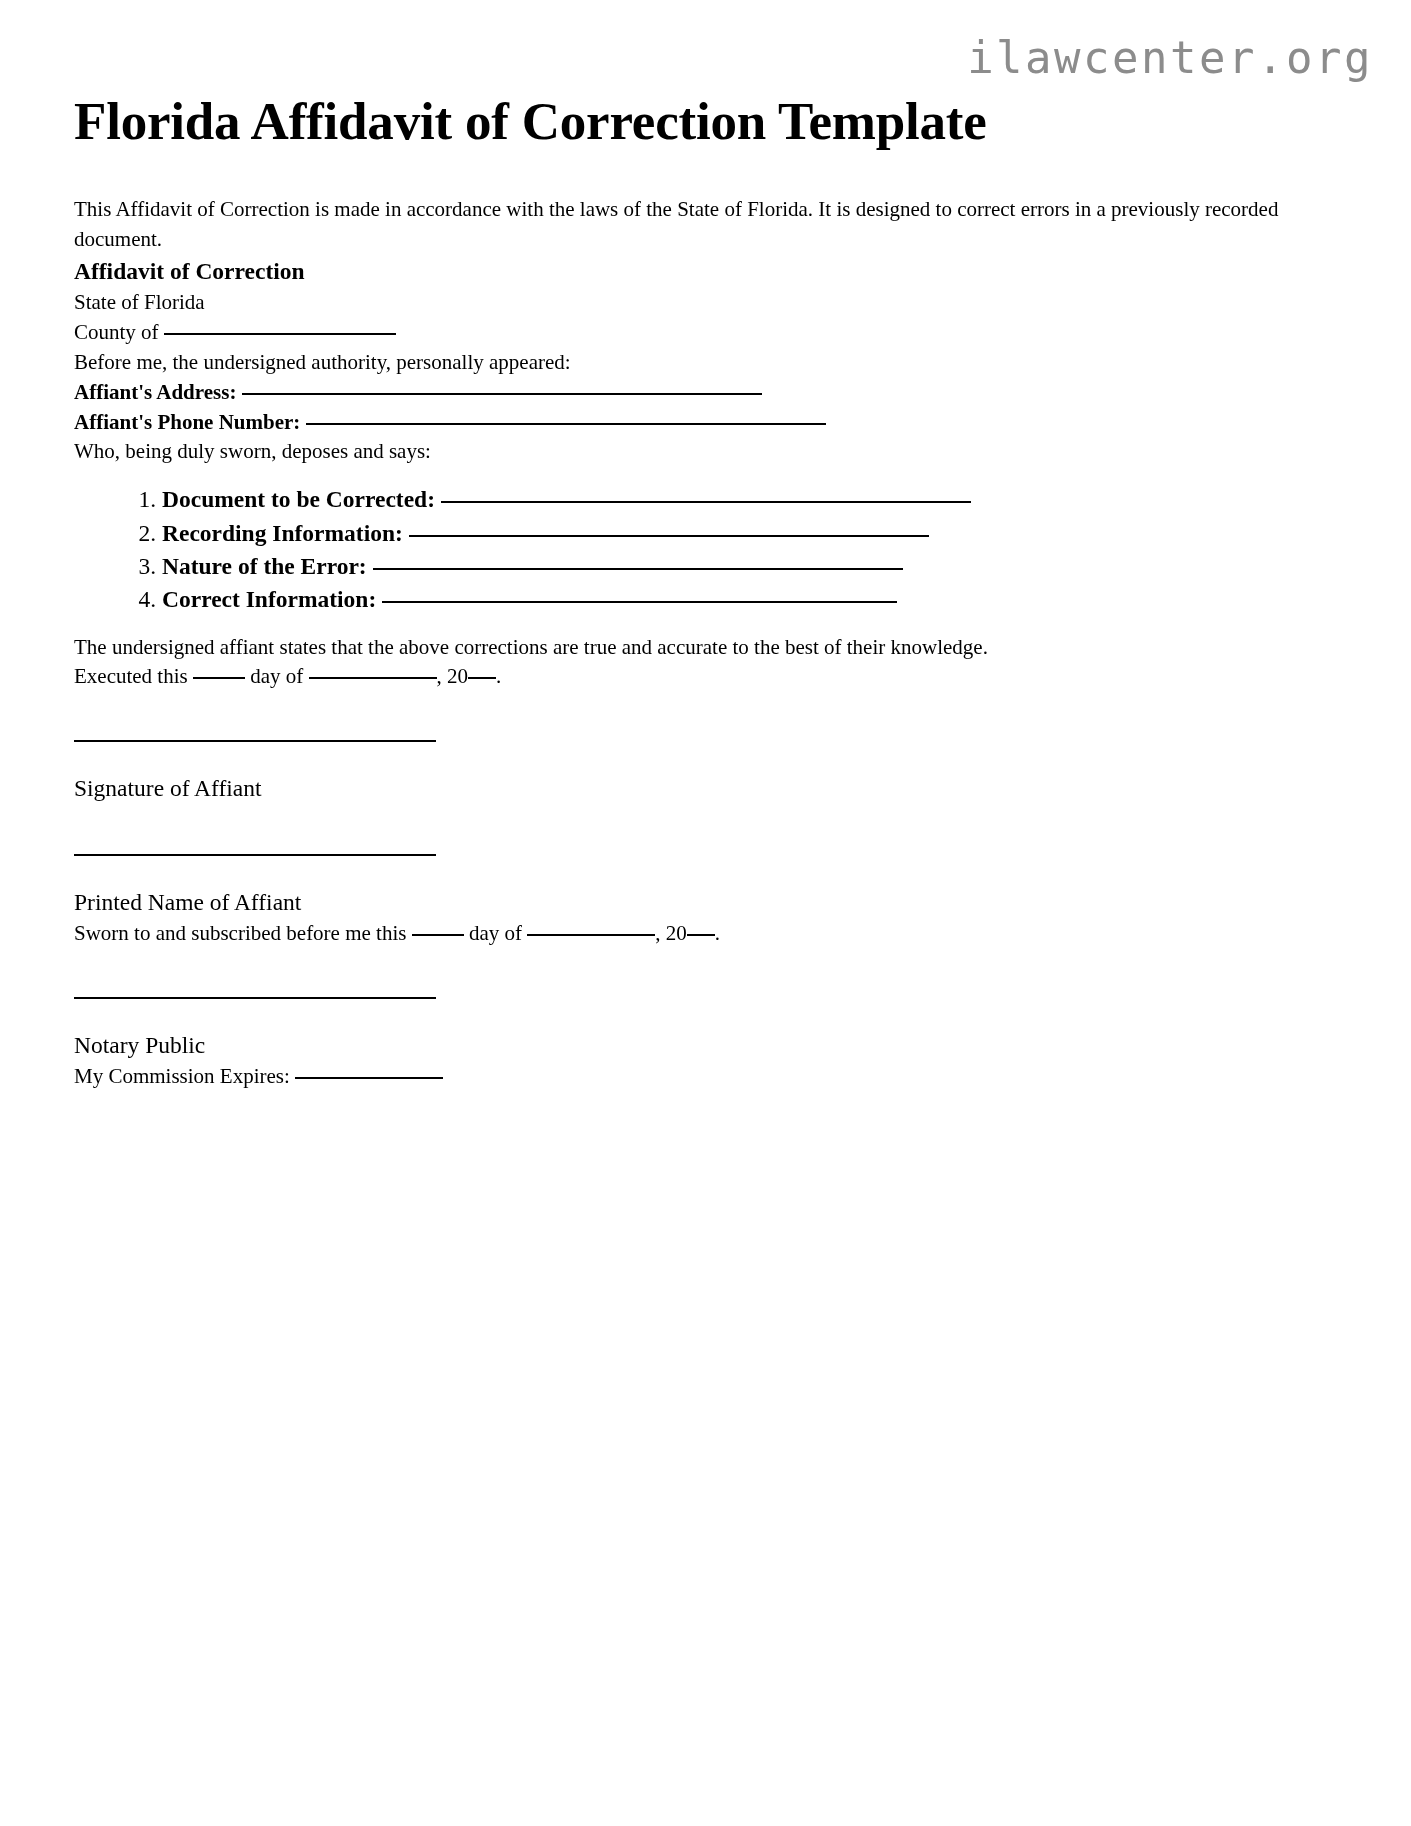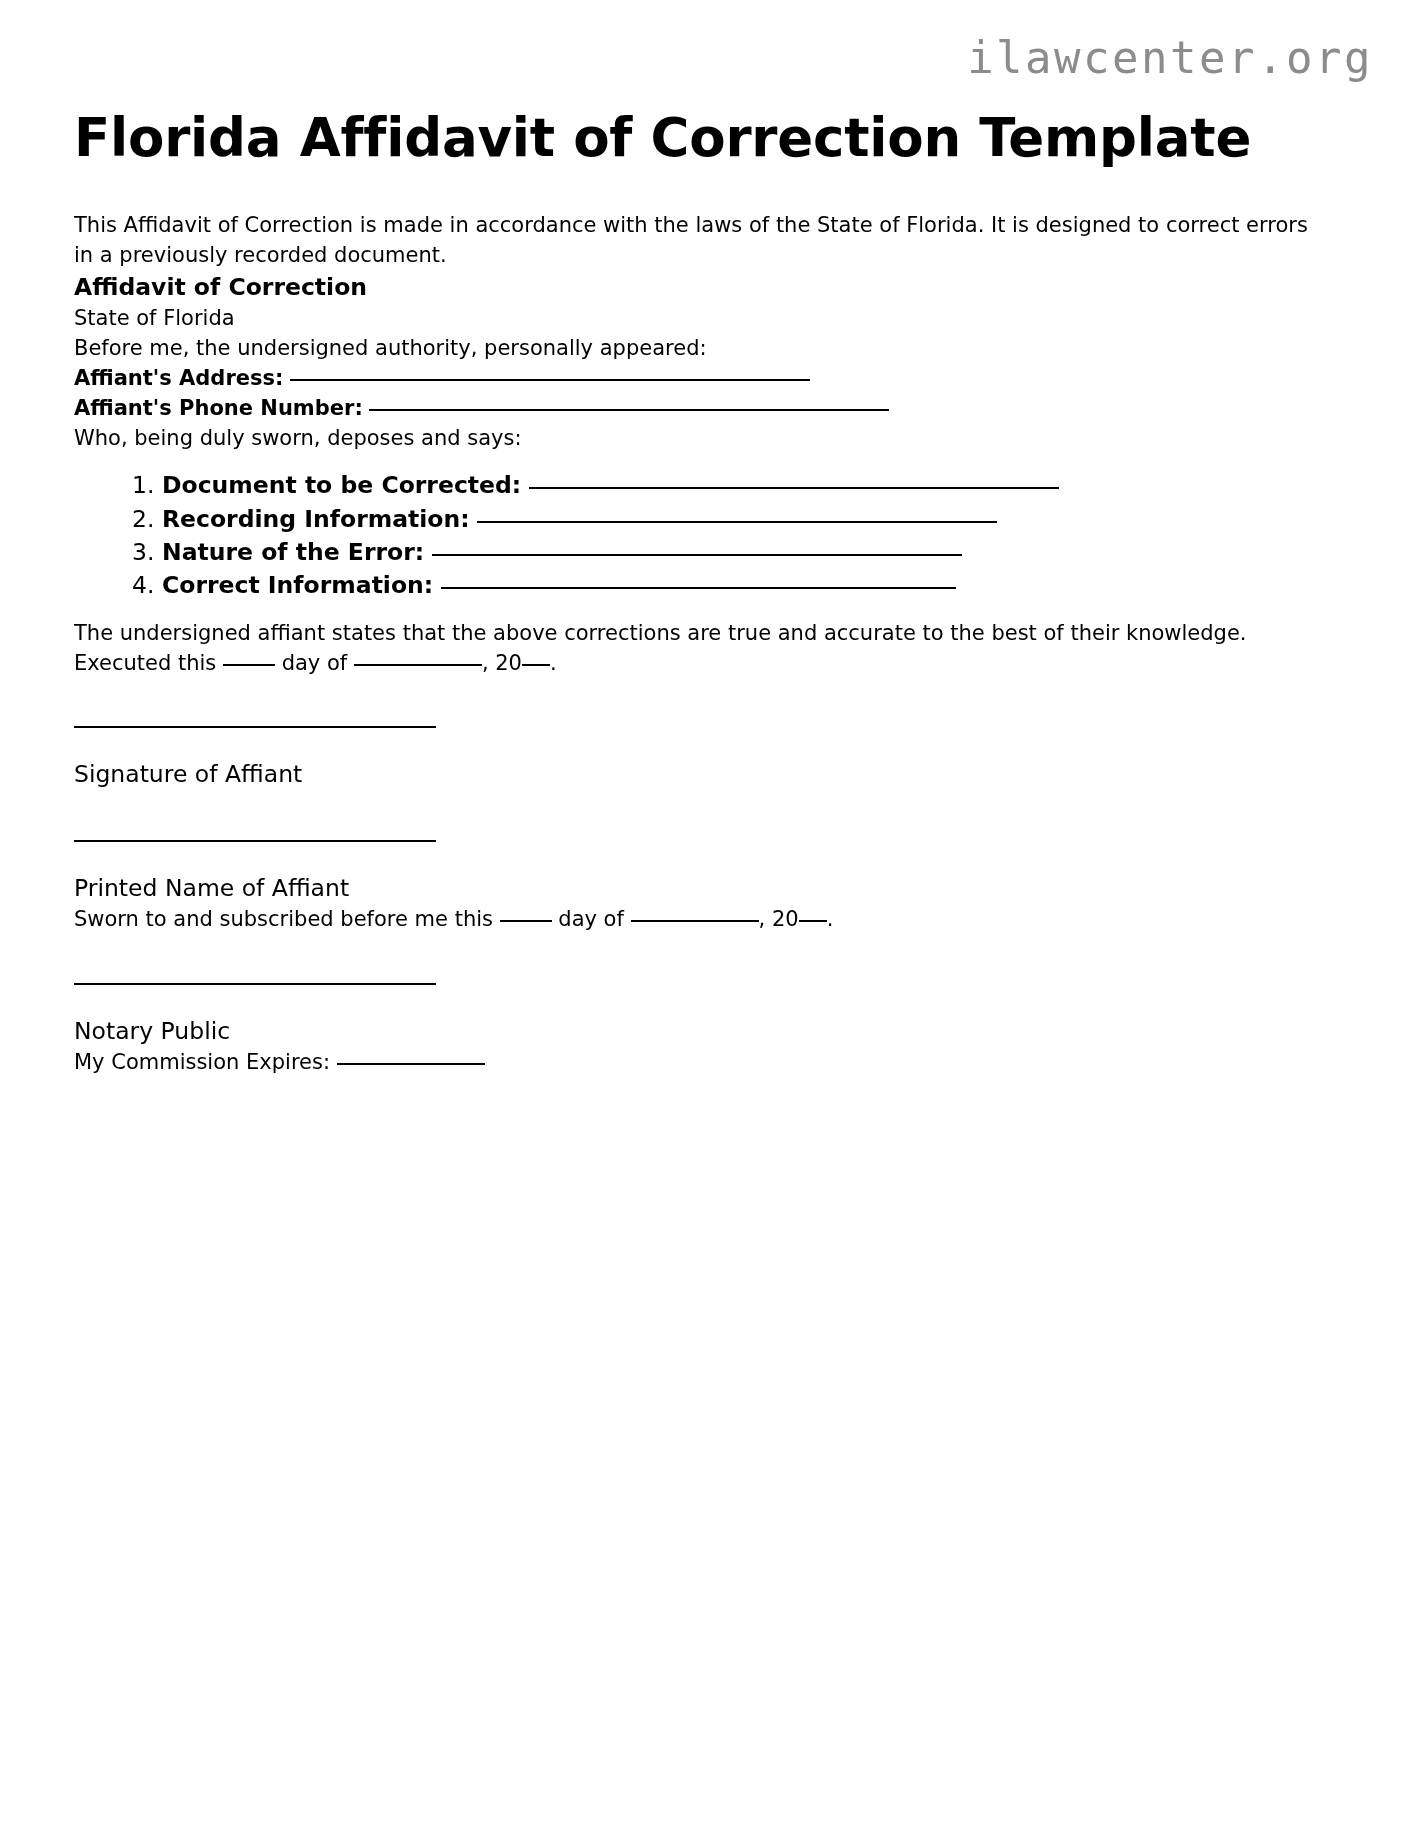--- a/index.html
+++ b/index.html
@@ -36,22 +36,23 @@
     letter-spacing: 2.5px;
     color: #8c8c8c;
     white-space: nowrap;
     line-height: 1;
   }
 
   
   .content {
     position: absolute;
     left: 74px;
-    top: 16px;
+    top: 0;
     width: 1265px;
+    font-family: Liberation Serif, serif;
   }
 
   h1.doc-title {
     font-size: 53px;
     font-weight: bold;
     line-height: 1.12;
     margin: 0;
     padding: 92px 0 0 0;
     letter-spacing: -0.2px;
     white-space: nowrap;
@@ -142,20 +143,21 @@
   <div class="content">
 
     <h1 class="doc-title">Florida Affidavit of Correction Template</h1>
 
     <p class="para blk" style="margin-top:44px;">This Affidavit of Correction is made in accordance with the laws of the State of Florida. It is designed to correct errors in a previously recorded document.</p>
 
     <h2 class="sub blk">Affidavit of Correction</h2>
 
     <p class="para blk">State of Florida</p>
 
+    <p class="para blk"><span>County of </span><span class="blank w-county"></span></p>
 
     <p class="para blk">Before me, the undersigned authority, personally appeared:</p>
 
 
     <p class="para blk"><span class="lbl-bold">Affiant's Address:</span>&nbsp;<span class="blank w-addr"></span></p>
 
     <p class="para blk"><span class="lbl-bold">Affiant's Phone Number:</span>&nbsp;<span class="blank w-phone"></span></p>
 
     <p class="para blk">Who, being duly sworn, deposes and says:</p>
 

